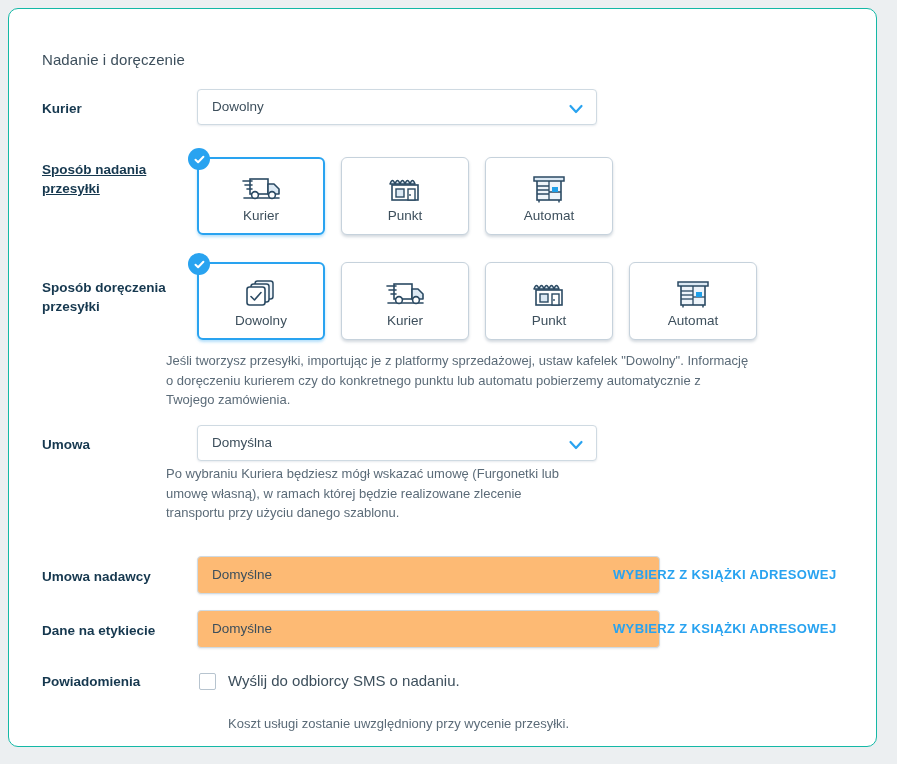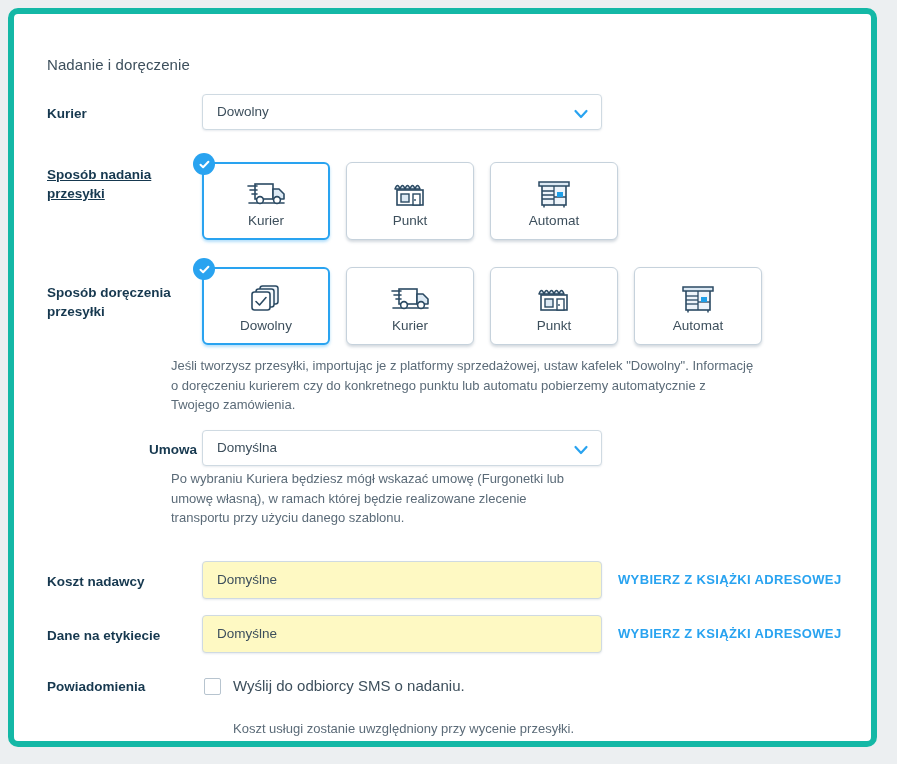--- a/index.html
+++ b/index.html
@@ -15,21 +15,21 @@
     overflow: hidden;
   }
 
   .card {
     position: absolute;
     left: 8px;
     top: 8px;
     width: 869px;
     height: 739px;
     background: #ffffff;
-    border: 6px solid #14b8a6;
+    border: 1px solid #14b8a6;
     border-radius: 10px;
     box-sizing: border-box;
     overflow: hidden;
   }
 
   .section-title {
     position: absolute;
     left: 33px;
     top: 42px;
     font-size: 15px;
@@ -77,25 +77,25 @@
     right: 12px;
     top: 11px;
     width: 16px;
     height: 16px;
   }
 
   
   .tinput {
     position: absolute;
     left: 155px;
-    width: 400px;
+    width: 463px;
     height: 38px;
     border: 1px solid #cfdae2;
     border-radius: 4px;
-    background: #fef9c3;
+    background: #fdba74;
     box-sizing: border-box;
     box-shadow: 0 1px 2px rgba(120,140,160,.18);
   }
   .tinput .val {
     position: absolute;
     left: 14px;
     top: 10px;
     font-size: 13.5px;
     color: #3d4f5c;
   }
@@ -351,39 +351,39 @@
     </div>
   </div>
 
   <div class="hint" style="top:342px;">
     <span>Jeśli tworzysz przesyłki, importując je z platformy sprzedażowej, ustaw kafelek "Dowolny". Informację</span><br>
     <span>o doręczeniu kurierem czy do konkretnego punktu lub automatu pobierzemy automatycznie z</span><br>
     <span>Twojego zamówienia.</span>
   </div>
 
   <div class="row" style="top:416px;height:40px;">
-    <div class="label" style="top:10px;text-align:right;">Umowa</div>
+    <div class="label" style="top:10px;">Umowa</div>
     <div class="select">
       <span class="val">Domyślna</span>
       <span class="chev">
         <svg width="16" height="16" viewBox="0 0 16 16">
             <path d="M2.5 5 L8 11 L13.5 5" fill="none" stroke="#29a3f0" stroke-width="2.2" stroke-linecap="round" stroke-linejoin="round"></path>
           </svg>
       </span>
     </div>
   </div>
 
   <div class="hint" style="top:455px;">
     <span>Po wybraniu Kuriera będziesz mógł wskazać umowę (Furgonetki lub</span><br>
     <span>umowę własną), w ramach której będzie realizowane zlecenie</span><br>
     <span>transportu przy użyciu danego szablonu.</span>
   </div>
 
   <div class="row" style="top:547px;height:40px;">
-    <div class="label" style="top:11px;">Koszt nadawcy</div>
+    <div class="label" style="top:11px;">Umowa nadawcy</div>
     <div class="tinput">
       <span class="val">Domyślne</span>
     </div>
     <div class="addrlink" style="top:11px;">WYBIERZ Z KSIĄŻKI ADRESOWEJ</div>
   </div>
 
   <div class="row" style="top:601px;height:40px;">
     <div class="label" style="top:11px;">Dane na etykiecie</div>
     <div class="tinput">
       <span class="val">Domyślne</span>

